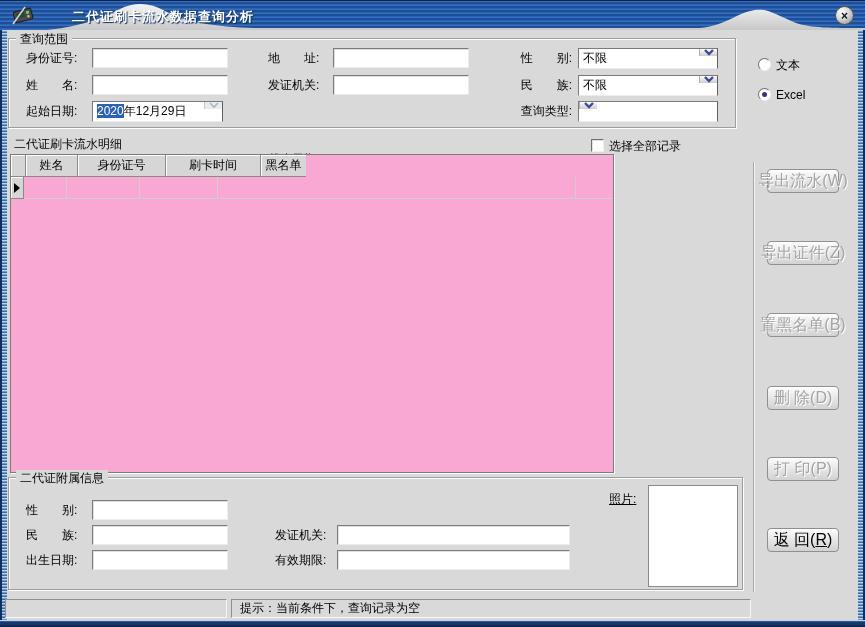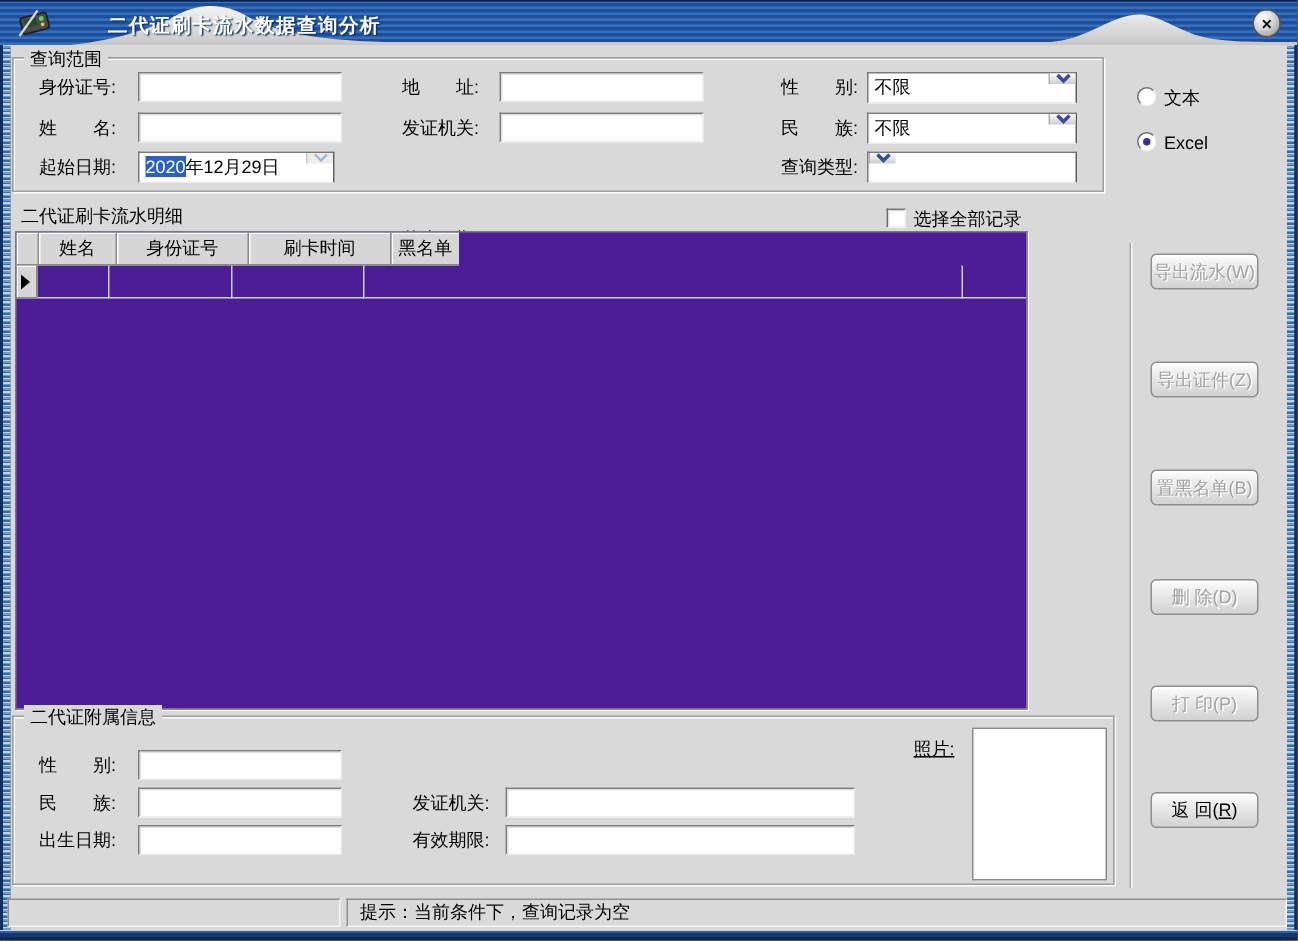--- a/index.html
+++ b/index.html
@@ -45,37 +45,37 @@
   .date-btn{width:18px;background:#ececec;border-left:1px solid #c9c9c9;
     display:flex;align-items:center;justify-content:center;}
   .sel{background:#2a60c0;color:#fff;}
   .radio{position:absolute;width:13px;height:13px;border-radius:50%;background:#fff;
     border:1px solid;border-color:#6f6f6f #efefef #efefef #6f6f6f;
     display:flex;align-items:center;justify-content:center;}
   .radio .dot{width:5px;height:5px;border-radius:50%;background:#3c2f92;}
   .checkbox{position:absolute;width:13px;height:13px;background:#fff;border:1px solid;
     border-color:#6f6f6f #efefef #efefef #6f6f6f;box-shadow:inset 1px 1px 0 rgba(0,0,0,.12);}
   
-  .grid{position:absolute;left:10px;top:154px;width:675px;height:319px;background:#4c1d95;
+  .grid{position:absolute;left:10px;top:154px;width:604px;height:319px;background:#f9a8d4;
     border:1px solid #7a7a7a;box-shadow:1px 1px 0 #fdfdfd;}
   .grid-header{display:flex;height:22px;}
   .gh-cell{background:#d6d6d6;border-right:1px solid #8a8a8a;border-bottom:1px solid #8a8a8a;
     box-shadow:inset 1px 1px 0 #fdfdfd;display:flex;align-items:center;justify-content:center;
     overflow:hidden;white-space:nowrap;}
   .grid-row{display:flex;height:22px;}
   .gr-sel{background:#d6d6d6;border-right:1px solid #8a8a8a;border-bottom:1px solid #8a8a8a;
     box-shadow:inset 1px 1px 0 #fdfdfd;display:flex;align-items:center;justify-content:center;}
   .tri{width:0;height:0;border-left:6px solid #000;border-top:5px solid transparent;
     border-bottom:5px solid transparent;}
   .gr-cell{border-right:1px solid #cfcfcf;border-bottom:1px solid #cfcfcf;}
   
   .side-btn{position:absolute;left:767px;width:72px;height:24px;border-radius:4px;
     border:1px solid #8f8f8f;background:linear-gradient(180deg,#fdfdfd,#e6e6e6 50%,#d2d2d2);
     box-shadow:inset 0 1px 0 #fff;display:flex;align-items:center;justify-content:center;
-    font-size:12px;white-space:nowrap;}
+    font-size:16px;white-space:nowrap;}
   .disabled{color:#a3a3a3;text-shadow:1px 1px 0 #fff;}
   .enabled{color:#000;}
   .u{text-decoration:underline;}
   .vsep{position:absolute;left:753px;top:162px;width:2px;height:430px;
     background:linear-gradient(90deg,#a8a8a8 0 1px,#f4f4f4 1px 2px);}
   .photo{position:absolute;background:#fff;border:1px solid #8a8a8a;}
   
   .status-panel{position:absolute;height:19px;background:#d9d9d9;border:1px solid;
     border-color:#8f8f8f #f5f5f5 #f5f5f5 #8f8f8f;display:flex;align-items:center;
     padding:0 8px;white-space:nowrap;overflow:hidden;}
@@ -223,17 +223,17 @@
   <div class="lbl" style="left:26px;top:550px;">出生日期:</div>
   <div class="tinput" style="left:92px;top:550px;width:136px;height:20px;"></div>
   <div class="lbl" style="left:275px;top:525px;">发证机关:</div>
   <div class="tinput" style="left:337px;top:525px;width:233px;height:20px;"></div>
   <div class="lbl" style="left:275px;top:550px;">有效期限:</div>
   <div class="tinput" style="left:337px;top:550px;width:233px;height:20px;"></div>
   <div class="lbl" style="left:609px;top:489px;text-decoration:underline;">照片:</div>
   <div class="photo" style="left:648px;top:485px;width:90px;height:102px;"></div>
 
   <div class="status-panel" style="left:5px;top:599px;width:222px;"></div>
-  <div class="status-panel" style="left:231px;top:599px;width:627px;">
+  <div class="status-panel" style="left:231px;top:599px;width:520px;">
     <span>提示：当前条件下，查询记录为空</span>
   </div>
 
 </div>
 
 </body></html>

